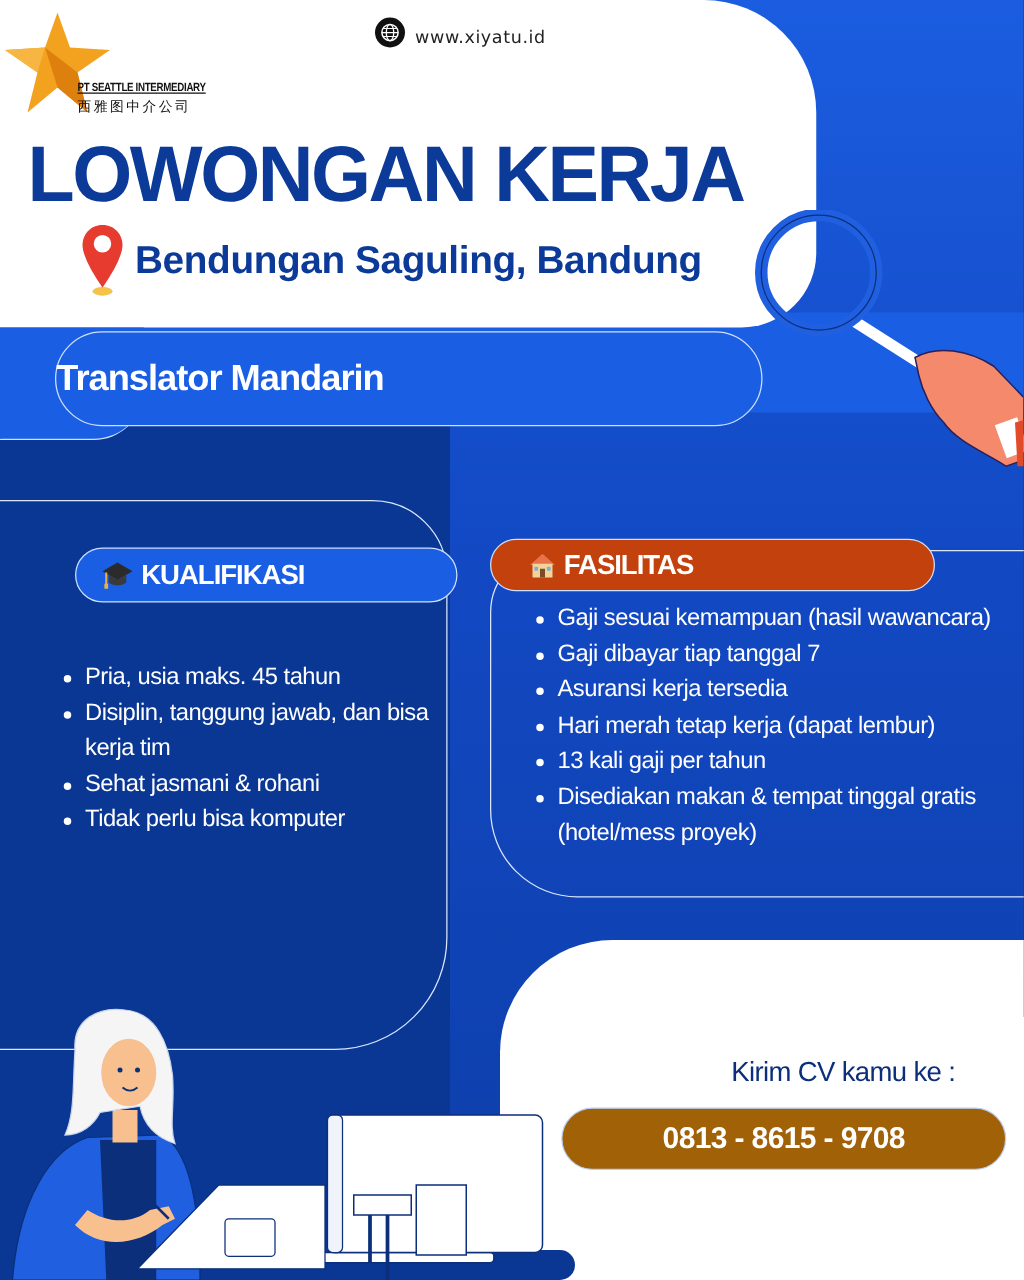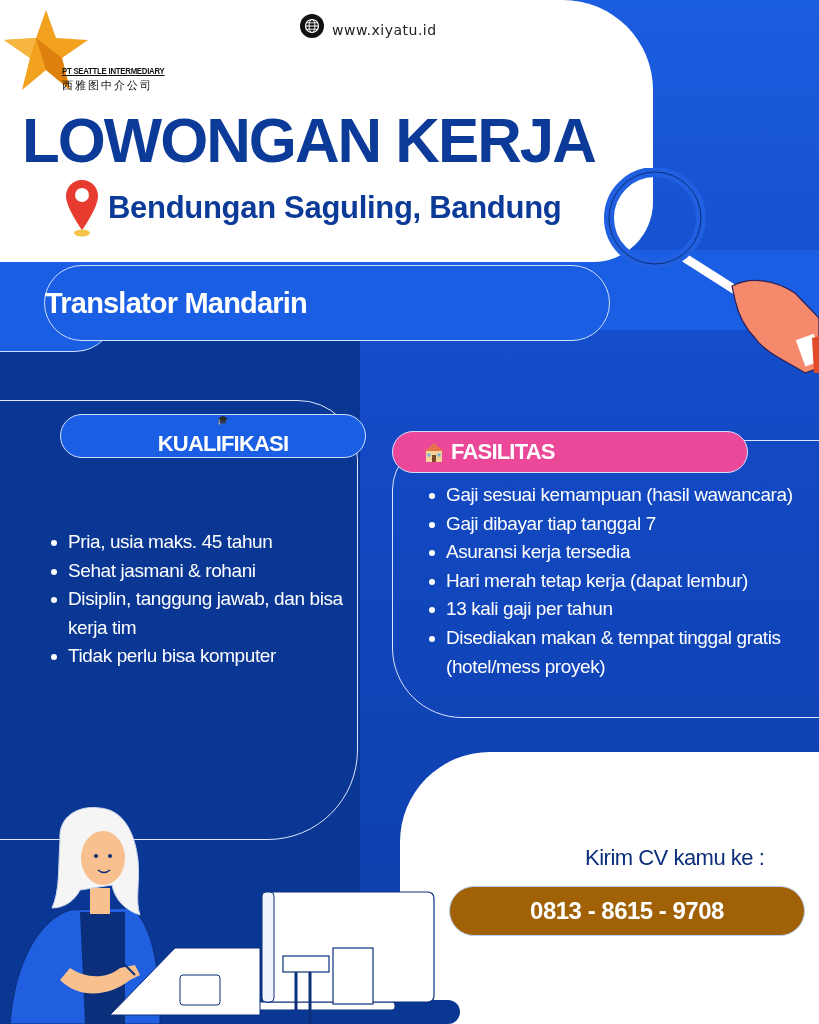--- a/index.html
+++ b/index.html
@@ -32,28 +32,28 @@
   .location .loc-text { font-size:31px; font-weight:bold; color:#0b3a98; letter-spacing:-0.3px; }
 
   .job-pill { position:absolute; left:44px; top:265px; width:566px; height:76px; border-radius:38px;
     background:#1a5ee4; border:1.5px solid #cfe0ff; display:flex; align-items:center; }
   .job-pill span { font-size:29px; font-weight:bold; color:#fff; letter-spacing:-0.8px; }
 
   .magnifier { position:absolute; left:600px; top:168px; }
 
   .qual-box { position:absolute; left:-20px; top:400px; width:378px; height:440px;
     border:1.5px solid #dbe6ff; border-radius:0 60px 90px 0; }
-  .qual-pill { position:absolute; left:60px; top:414px; width:306px; height:44px; border-radius:22px;
-    background:#1a5ee4; border:1.5px solid #cfe0ff; display:flex; align-items:center; padding-left:20px; gap:6px;flex-direction:column; }
+  .qual-pill { position:absolute; left:60px; top:438px; width:306px; height:44px; border-radius:22px;
+    background:#1a5ee4; border:1.5px solid #cfe0ff; display:flex; align-items:center; padding-left:20px; gap:6px; }
   .pill-label { font-size:22px; font-weight:bold; color:#fff; letter-spacing:-0.8px; }
 
   .fac-box { position:absolute; left:392px; top:440px; width:460px; height:278px;
     border:1.5px solid #dbe6ff; border-radius:50px 0 0 70px; }
   .fac-pill { position:absolute; left:392px; top:431px; width:356px; height:42px; border-radius:21px;
-    background:#ec4899; border:1.5px solid #cfe0ff; display:flex; align-items:center; padding-left:30px; gap:6px; }
+    background:#c2410c; border:1.5px solid #cfe0ff; display:flex; align-items:center; padding-left:30px; gap:6px; }
 
   ul.bullets { list-style:none; position:absolute; color:#fff; }
   ul.bullets li { position:relative; padding-left:20px; font-size:19px; line-height:28.6px; letter-spacing:-0.4px; }
   ul.bullets li::before { content:""; position:absolute; left:3px; top:12px; width:6px; height:6px; border-radius:50%; background:#fff; }
   .qual-list { left:48px; top:528px; width:300px; }
   .fac-list { left:426px; top:481px; width:400px; }
   .fac-list li { font-size:18px; line-height:27px; }
   .fac-list li::before { top:11px; }
 
   .contact-card { position:absolute; left:400px; top:752px; width:440px; height:290px; background:#fff;
@@ -127,22 +127,22 @@
   <svg width="26" height="24" viewBox="0 0 26 24">
     <polygon points="13,2 25,9 13,16 1,9" fill="#2b2b2b"></polygon>
     <path d="M6 12 L6 18 C9 21 17 21 20 18 L20 12 L13 16 Z" fill="#3a3a3a"></path>
     <line x1="4" y1="10" x2="4" y2="20" stroke="#e8b04a" stroke-width="1.6"></line>
     <rect x="2.5" y="19" width="3" height="4" fill="#e8b04a"></rect>
   </svg>
   <span class="pill-label">KUALIFIKASI</span>
 </div>
 <ul class="bullets qual-list">
   <li>Pria, usia maks. 45 tahun</li>
+  <li>Disiplin, tanggung jawab, dan bisa kerja tim</li>
   <li>Sehat jasmani &amp; rohani</li>
-  <li>Disiplin, tanggung jawab, dan bisa kerja tim</li>
   <li>Tidak perlu bisa komputer</li>
 </ul>
 
 <div class="fac-box"></div>
 <div class="fac-pill">
   <svg width="22" height="22" viewBox="0 0 22 22">
     <polygon points="11,2 21,11 1,11" fill="#e8734a"></polygon>
     <rect x="3" y="10" width="16" height="11" fill="#f2d49a"></rect>
     <rect x="9" y="14" width="4" height="7" fill="#7b4a2a"></rect>
     <rect x="4.5" y="12.5" width="3" height="3" fill="#6fb3e0"></rect>

